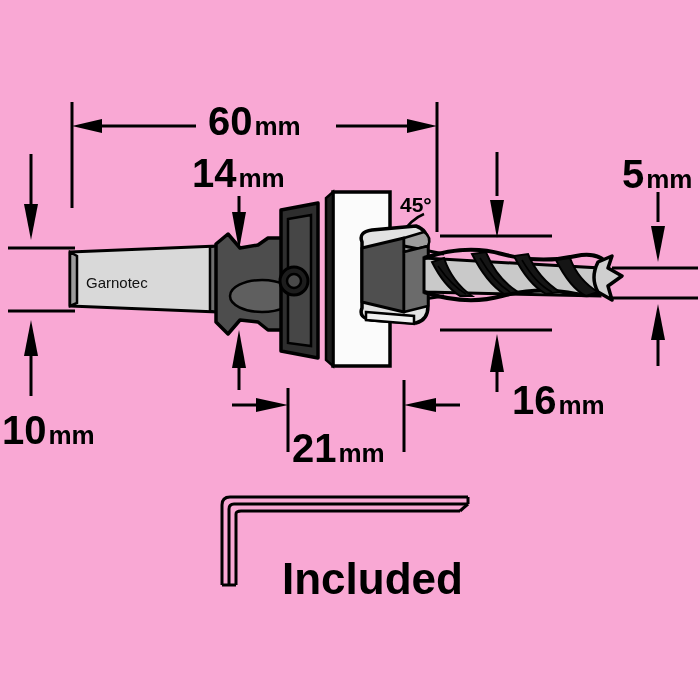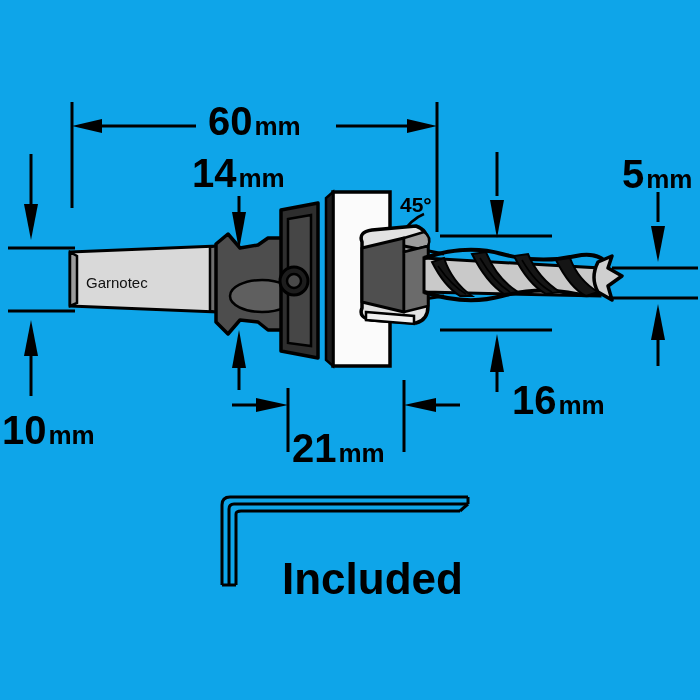--- a/index.html
+++ b/index.html
@@ -8,21 +8,21 @@
     padding: 0;
     background: #ffffff;
   }
   body {
     font-family: "Liberation Sans", sans-serif;
   }
   #stage {
     position: relative;
     width: 700px;
     height: 700px;
-    background: #0ea5e9;
+    background: #f9a8d4;
     overflow: hidden;
   }
   #drawing-svg {
     position: absolute;
     left: 0;
     top: 0;
     width: 700px;
     height: 700px;
     display: block;
   }

